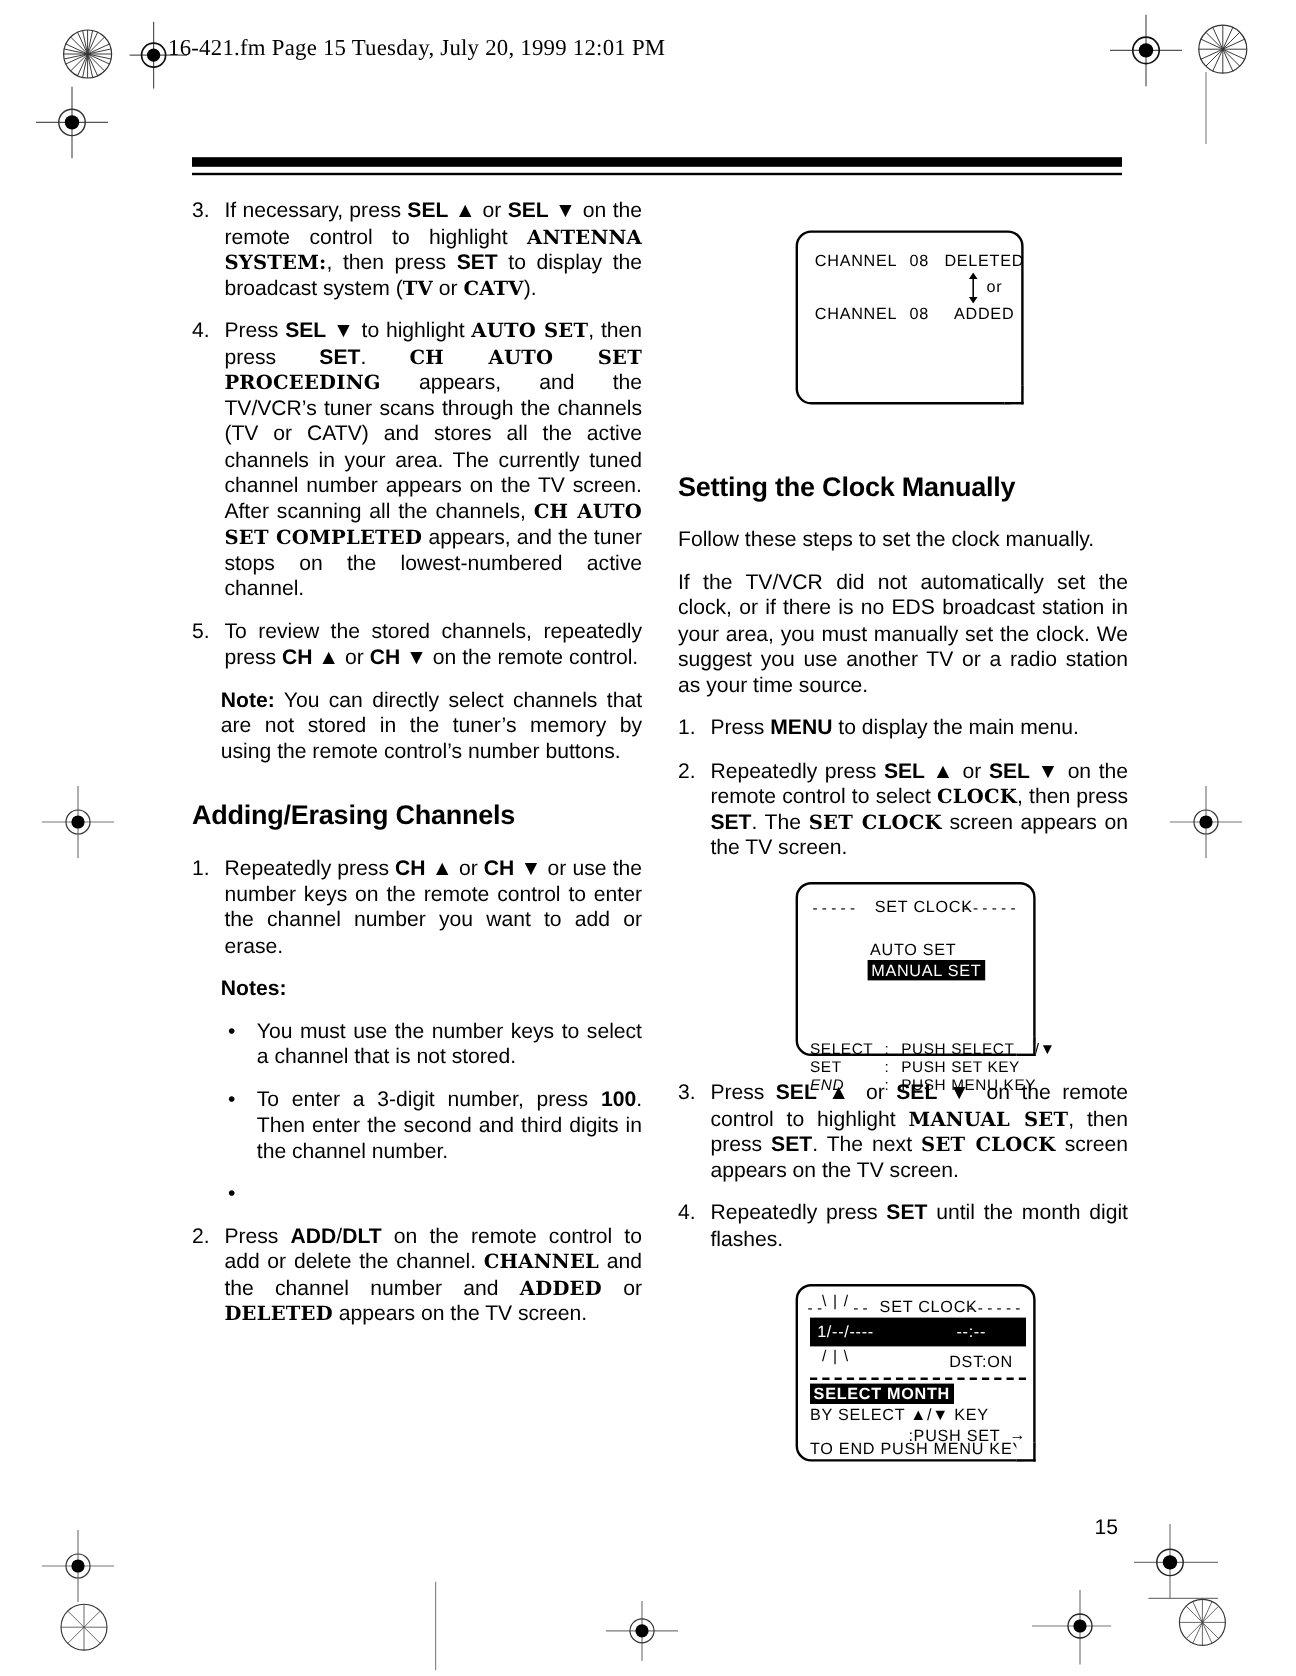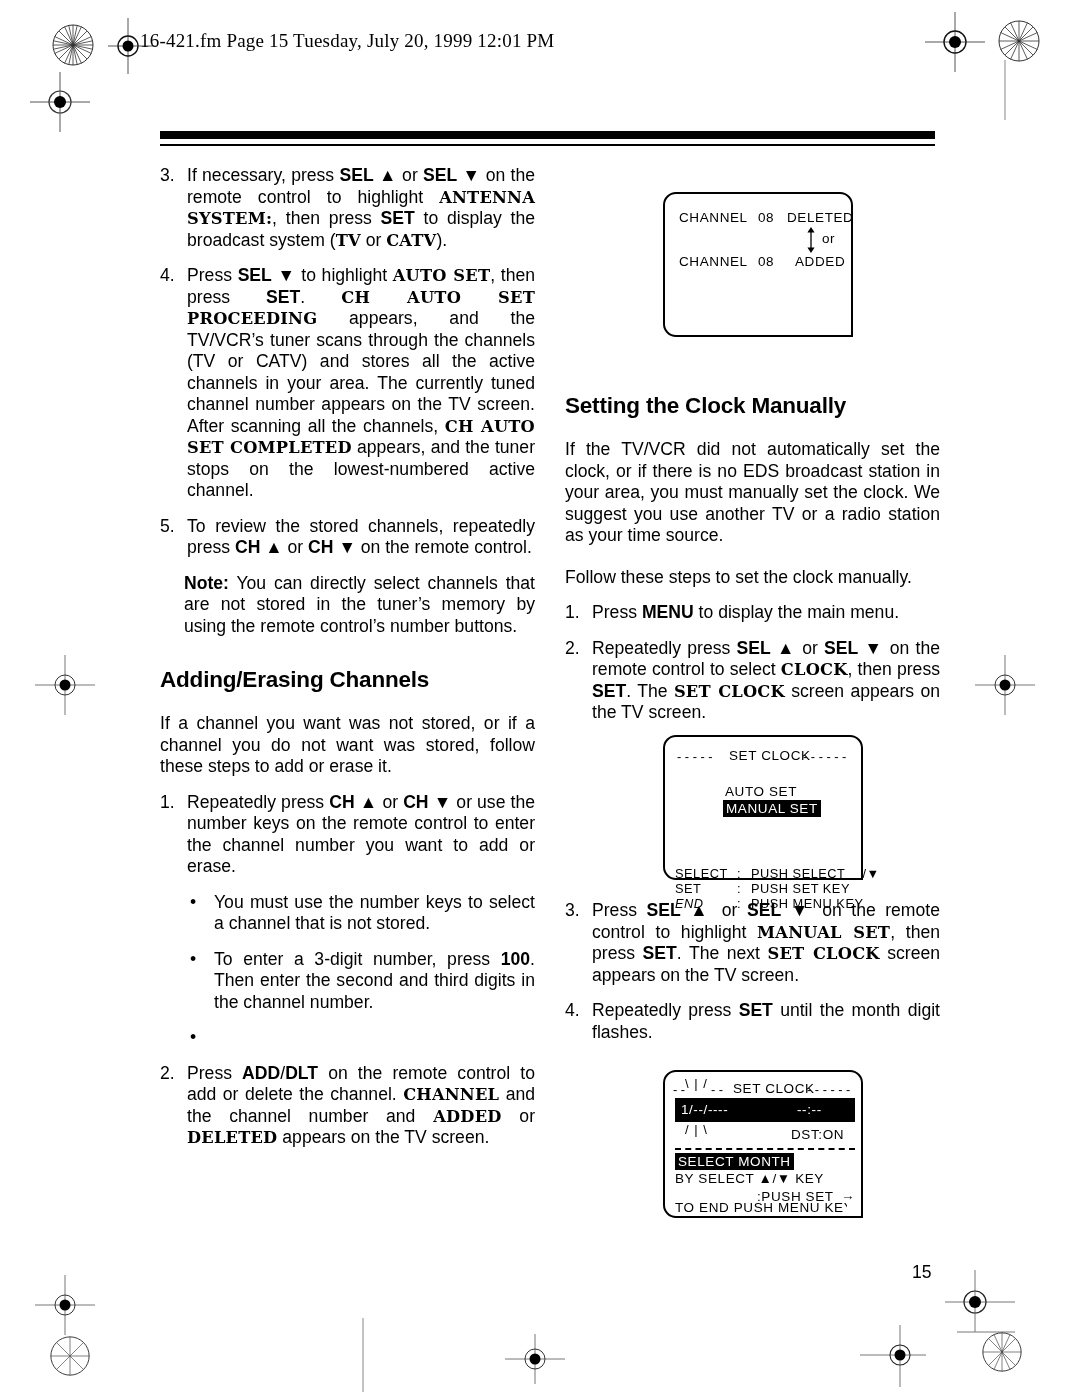--- a/index.html
+++ b/index.html
@@ -255,29 +255,31 @@
     </div>
 
   <div class="item sub">
     <div class="body" style="text-align:justify;">
       <span class="b">Note:</span><span> You can directly select channels that are not stored in the tuner’s memory by using the remote control’s number buttons.</span>
     </div>
   </div>
 
   <h2 class="h2-gap">Adding/Erasing Channels</h2>
 
-  <div class="para">If a channel you want was not stored, or if a channel you do not want was stored, follow these steps to add or erase it.</div>
 
   <div id="left-steps2">
       <div class="item">
         <div class="marker">1.</div>
         <div class="body"><span>Repeatedly press </span><span class="b">CH</span><span> ▲ or </span><span class="b">CH</span><span> ▼ or use the number keys on the remote control to enter the channel number you want to add or erase.</span></div>
       </div>
     </div>
 
+  <div class="item sub">
+    <div class="body"><span class="notes-h">Notes:</span></div>
+  </div>
 
   <div id="left-bullets">
       <div class="item sub">
         <div class="marker bullet">•</div>
         <div class="body"><span>You must use the number keys to select a channel that is not stored.</span></div>
       </div>
       <div class="item sub">
         <div class="marker bullet">•</div>
         <div class="body"><span>To enter a 3-digit number, press </span><span class="b">100</span><span>. Then enter the second and third digits in the channel number.</span></div>
       </div>
@@ -289,22 +291,22 @@
   <div id="left-steps3">
       <div class="item">
         <div class="marker">2.</div>
         <div class="body"><span>Press </span><span class="b">ADD</span><span>/</span><span class="b">DLT</span><span> on the remote control to add or delete the channel. </span><span class="osd">CHANNEL</span><span> and the channel number and </span><span class="osd">ADDED</span><span> or </span><span class="osd">DELETED</span><span> appears on the TV screen.</span></div>
       </div>
     </div>
 </div>
 
 <div class="col col-right" style="top:393px;">
   <h2>Setting the Clock Manually</h2>
+  <div class="para" style="margin-top:20px;">Follow these steps to set the clock manually.</div>
   <div class="para">If the TV/VCR did not automatically set the clock, or if there is no EDS broadcast station in your area, you must manually set the clock. We suggest you use another TV or a radio station as your time source.</div>
-  <div class="para" style="margin-top:20px;">Follow these steps to set the clock manually.</div>
   <div id="right-steps">
       <div class="item">
         <div class="marker">1.</div>
         <div class="body"><span>Press </span><span class="b">MENU</span><span> to display the main menu.</span></div>
       </div>
       <div class="item">
         <div class="marker">2.</div>
         <div class="body"><span>Repeatedly press </span><span class="b">SEL</span><span> ▲ or </span><span class="b">SEL</span><span> ▼ on the remote control to select </span><span class="osd">CLOCK</span><span>, then press </span><span class="b">SET</span><span>. The </span><span class="osd">SET CLOCK</span><span> screen appears on the TV screen.</span></div>
       </div>
     </div>
@@ -386,21 +388,21 @@
     <div class="blackbar" style="left:10px;top:26px;width:180px;height:24px;">
       <span class="osd-txt" style="left:6px;top:4px;color:#fff;">1</span>
       <span class="osd-txt" style="left:14px;top:4px;color:#fff;">/--/----</span>
       <span class="osd-txt" style="left:122px;top:4px;color:#fff;">--:--</span>
     </div>
     <div class="flash" style="left:20px;top:52px;">/ | \</div>
     <div class="osd-txt" style="left:126px;top:55px;">DST:ON</div>
 
     <div class="dashrow" style="left:10px;top:76px;width:180px;"></div>
 
-    <div class="osd-txt" style="left:10px;top:82px;">
+    <div class="osd-txt" style="left:10px;top:82px;font-weight:bold;">
       <span class="hl">SELECT MONTH</span>
     </div>
     <div class="osd-txt" style="left:10px;top:99px;">BY  SELECT  ▲/▼  KEY</div>
 
     <div class="osd-txt" style="left:92px;top:117px;">:PUSH  SET</div>
     <div class="osd-txt" style="left:176px;top:116px;font-weight:bold;">→</div>
     <div class="osd-txt" style="left:10px;top:128px;">TO  END  PUSH  MENU  KEY</div>
   </div>
 </div>
 

